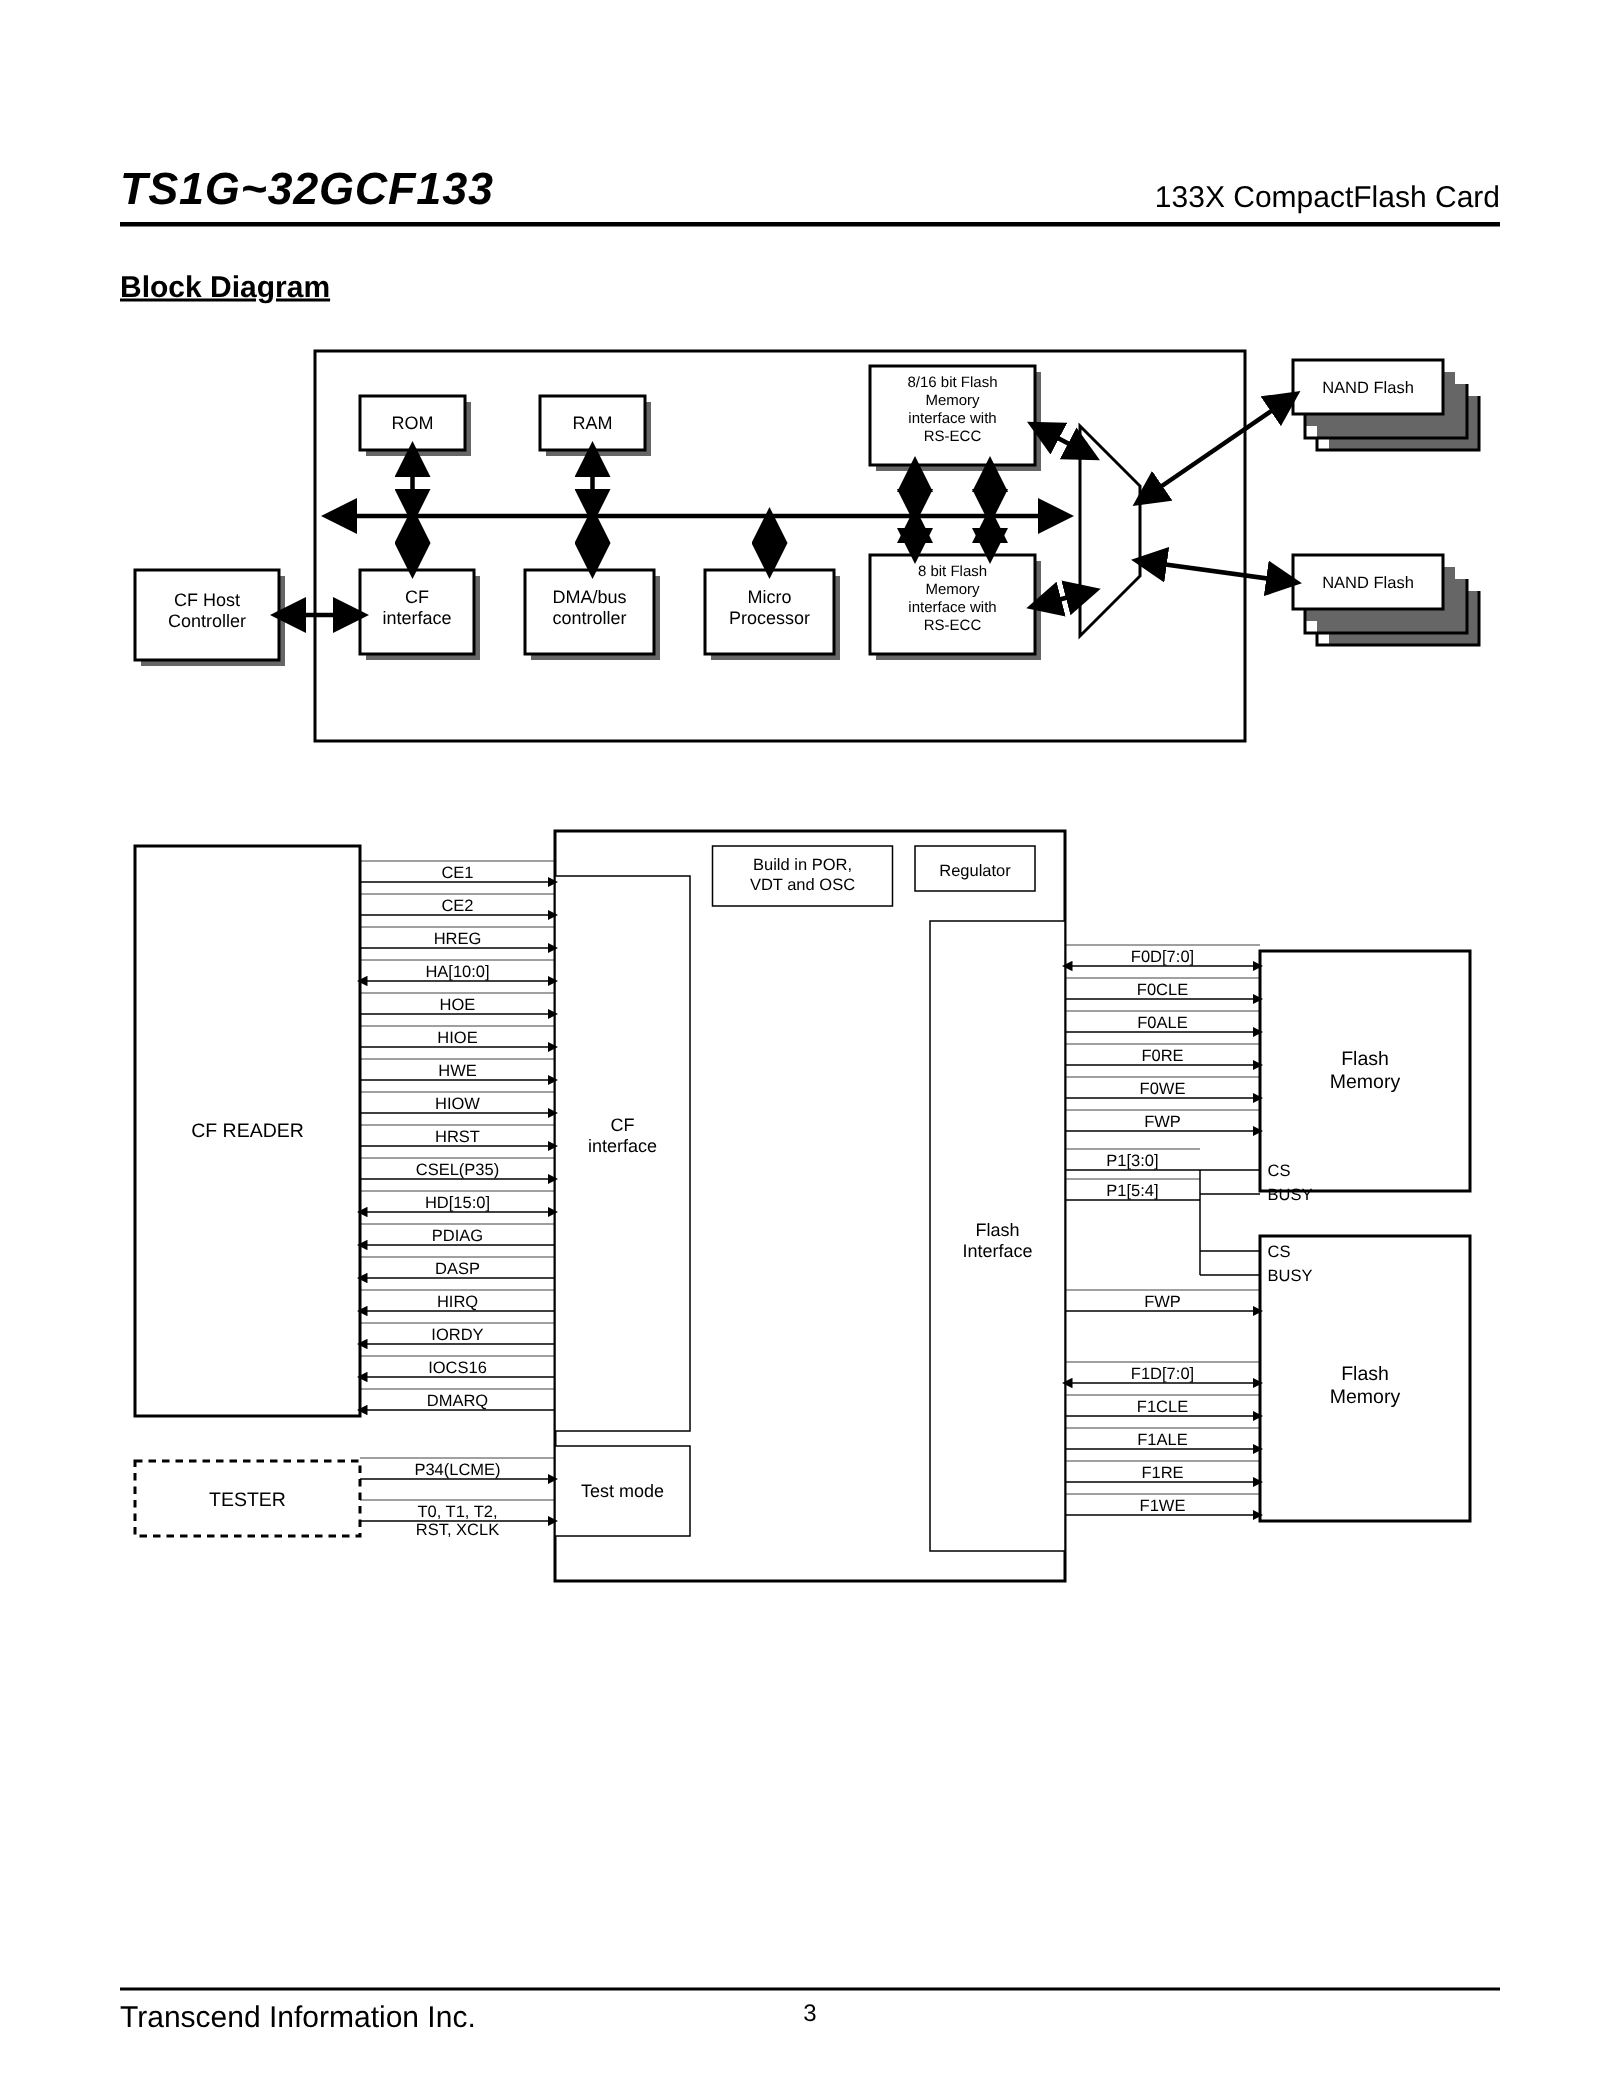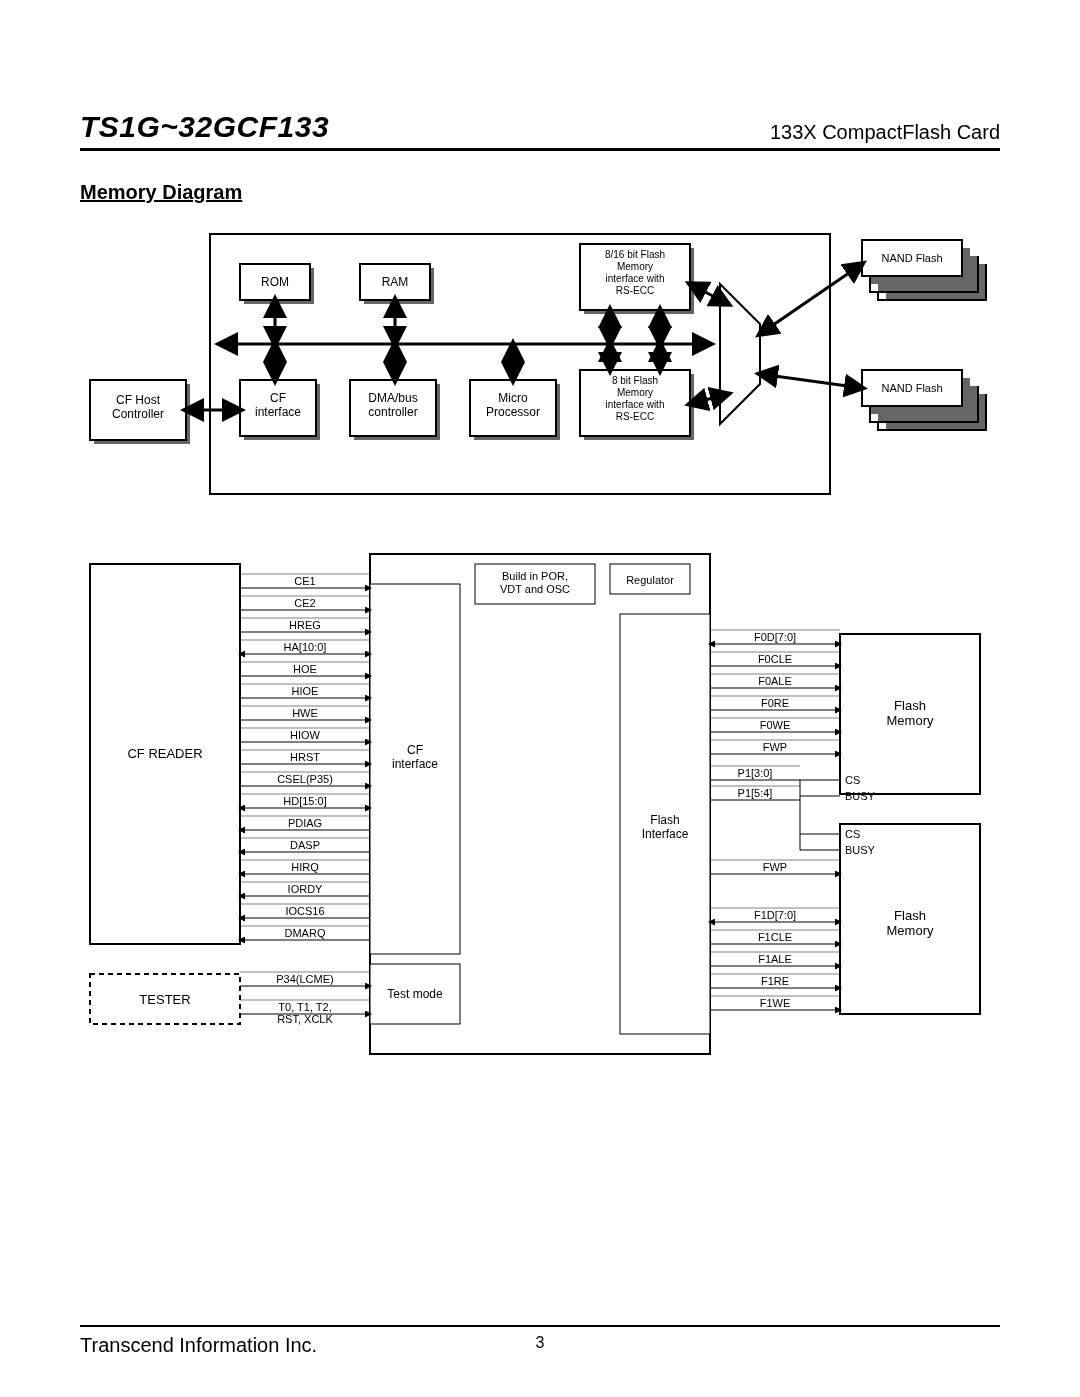--- a/index.html
+++ b/index.html
@@ -15,21 +15,21 @@
   text{font-family:Arial,Helvetica,sans-serif;}
 </style>
 </head>
 <body>
 
 <div class="page">
   <div class="hdr">
     <span class="model">TS1G~32GCF133</span>
     <span class="product">133X CompactFlash Card</span>
   </div>
-  <div class="section">Memory Diagram</div>
+  <div class="section">Block Diagram</div>
 
   <svg width="920" height="280" viewBox="0 0 920 280">
     <defs>
       <marker id="arr" markerWidth="8" markerHeight="8" refX="6" refY="4" orient="auto">
           <path d="M0,0 L8,4 L0,8 z" fill="#000"></path>
         </marker>
       <marker id="arr2" markerWidth="8" markerHeight="8" refX="2" refY="4" orient="auto">
           <path d="M8,0 L0,4 L8,8 z" fill="#000"></path>
         </marker>
     </defs>

